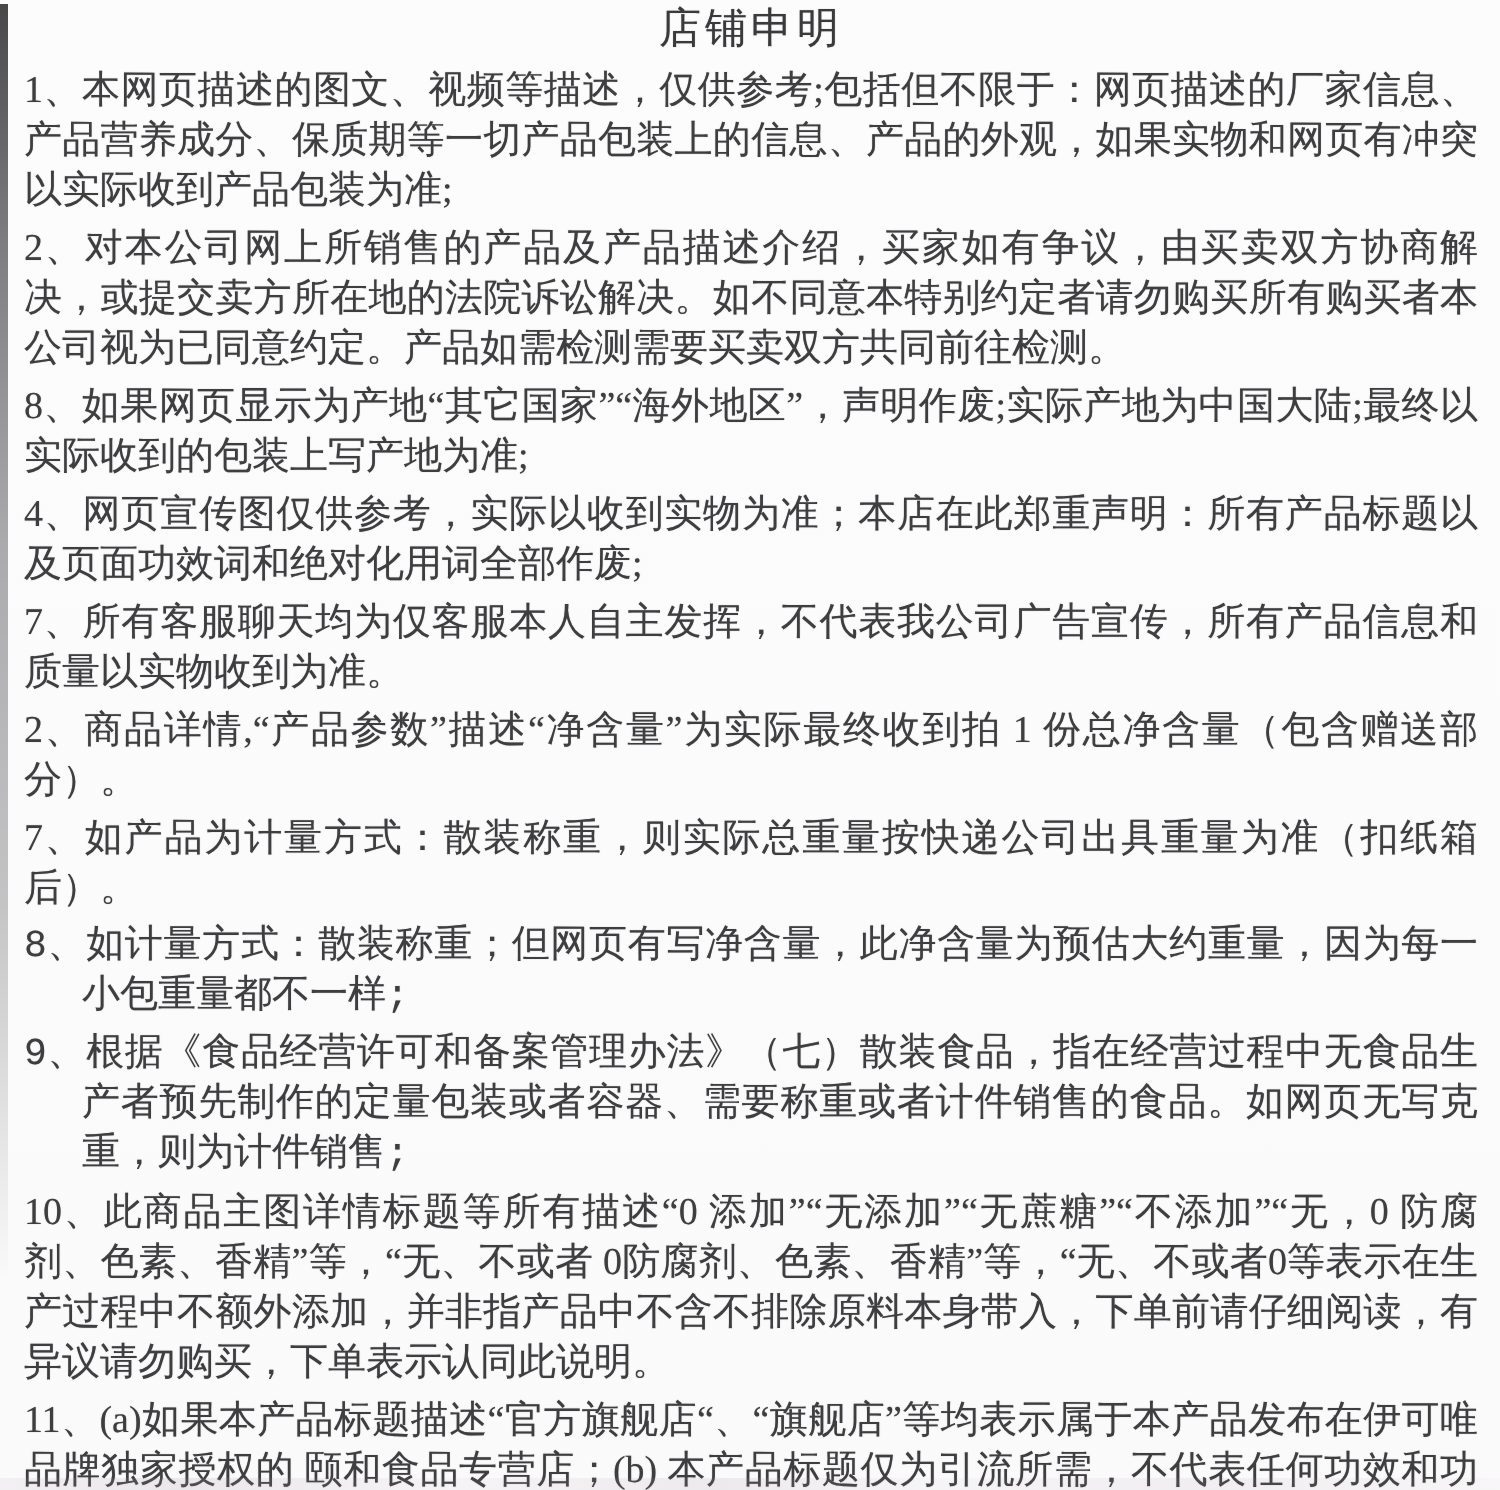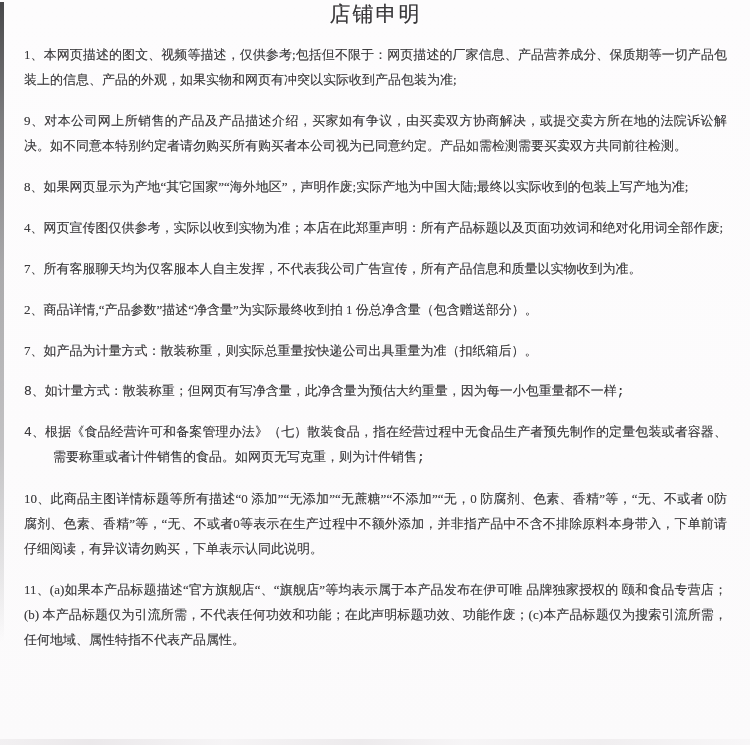--- a/index.html
+++ b/index.html
@@ -58,22 +58,22 @@
     margin: 2px 0 7px 0;
     font-size: 21px;
     line-height: 24px;
     font-weight: 500;
     text-align: center;
     letter-spacing: 2px;
     color: #3a393b;
     text-shadow: 0 0 0.5px rgba(62,61,63,0.55);
   }
   .item {
-    margin: 16px;
-    font-size: 13px;
+    margin: 4px;
+    font-size: 19px;
     line-height: 25px;
     text-align: justify;
     text-shadow: 0 0 0.5px rgba(62,61,63,0.5);
     word-break: break-all;
   }
   
   .item.hang {
     padding-left: 29px;
     text-indent: -29px;
     font-family: Liberation Mono, monospace;
@@ -81,25 +81,25 @@
 </style>
 </head>
 <body>
 
 <div class="page">
   <div class="edge-artifact"></div>
 
   <h1 class="title">店铺申明</h1>
 
   <p class="item">1、本网页描述的图文、视频等描述，仅供参考;包括但不限于：网页描述的厂家信息、产品营养成分、保质期等一切产品包装上的信息、产品的外观，如果实物和网页有冲突以实际收到产品包装为准;</p>
-  <p class="item">9、对本公司网上所销售的产品及产品描述介绍，买家如有争议，由买卖双方协商解决，或提交卖方所在地的法院诉讼解决。如不同意本特别约定者请勿购买所有购买者本公司视为已同意约定。产品如需检测需要买卖双方共同前往检测。</p>
+  <p class="item">2、对本公司网上所销售的产品及产品描述介绍，买家如有争议，由买卖双方协商解决，或提交卖方所在地的法院诉讼解决。如不同意本特别约定者请勿购买所有购买者本公司视为已同意约定。产品如需检测需要买卖双方共同前往检测。</p>
   <p class="item">8、如果网页显示为产地“其它国家”“海外地区”，声明作废;实际产地为中国大陆;最终以实际收到的包装上写产地为准;</p>
   <p class="item">4、网页宣传图仅供参考，实际以收到实物为准；本店在此郑重声明：所有产品标题以及页面功效词和绝对化用词全部作废;</p>
   <p class="item">7、所有客服聊天均为仅客服本人自主发挥，不代表我公司广告宣传，所有产品信息和质量以实物收到为准。</p>
   <p class="item">2、商品详情,“产品参数”描述“净含量”为实际最终收到拍 1 份总净含量（包含赠送部分）。</p>
   <p class="item">7、如产品为计量方式：散装称重，则实际总重量按快递公司出具重量为准（扣纸箱后）。</p>
   <p class="item hang">8、如计量方式：散装称重；但网页有写净含量，此净含量为预估大约重量，因为每一小包重量都不一样;</p>
-  <p class="item hang">4、根据《食品经营许可和备案管理办法》（七）散装食品，指在经营过程中无食品生产者预先制作的定量包装或者容器、需要称重或者计件销售的食品。如网页无写克重，则为计件销售;</p>
+  <p class="item hang">9、根据《食品经营许可和备案管理办法》（七）散装食品，指在经营过程中无食品生产者预先制作的定量包装或者容器、需要称重或者计件销售的食品。如网页无写克重，则为计件销售;</p>
   <p class="item">10、此商品主图详情标题等所有描述“0 添加”“无添加”“无蔗糖”“不添加”“无，0 防腐剂、色素、香精”等，“无、不或者 0防腐剂、色素、香精”等，“无、不或者0等表示在生产过程中不额外添加，并非指产品中不含不排除原料本身带入，下单前请仔细阅读，有异议请勿购买，下单表示认同此说明。</p>
   <p class="item">11、(a)如果本产品标题描述“官方旗舰店“、“旗舰店”等均表示属于本产品发布在伊可唯 品牌独家授权的 颐和食品专营店；(b) 本产品标题仅为引流所需，不代表任何功效和功能；在此声明标题功效、功能作废；(c)本产品标题仅为搜索引流所需，任何地域、属性特指不代表产品属性。</p>
 
   <div class="bottom-artifact"></div>
 </div>
 
 </body></html>

